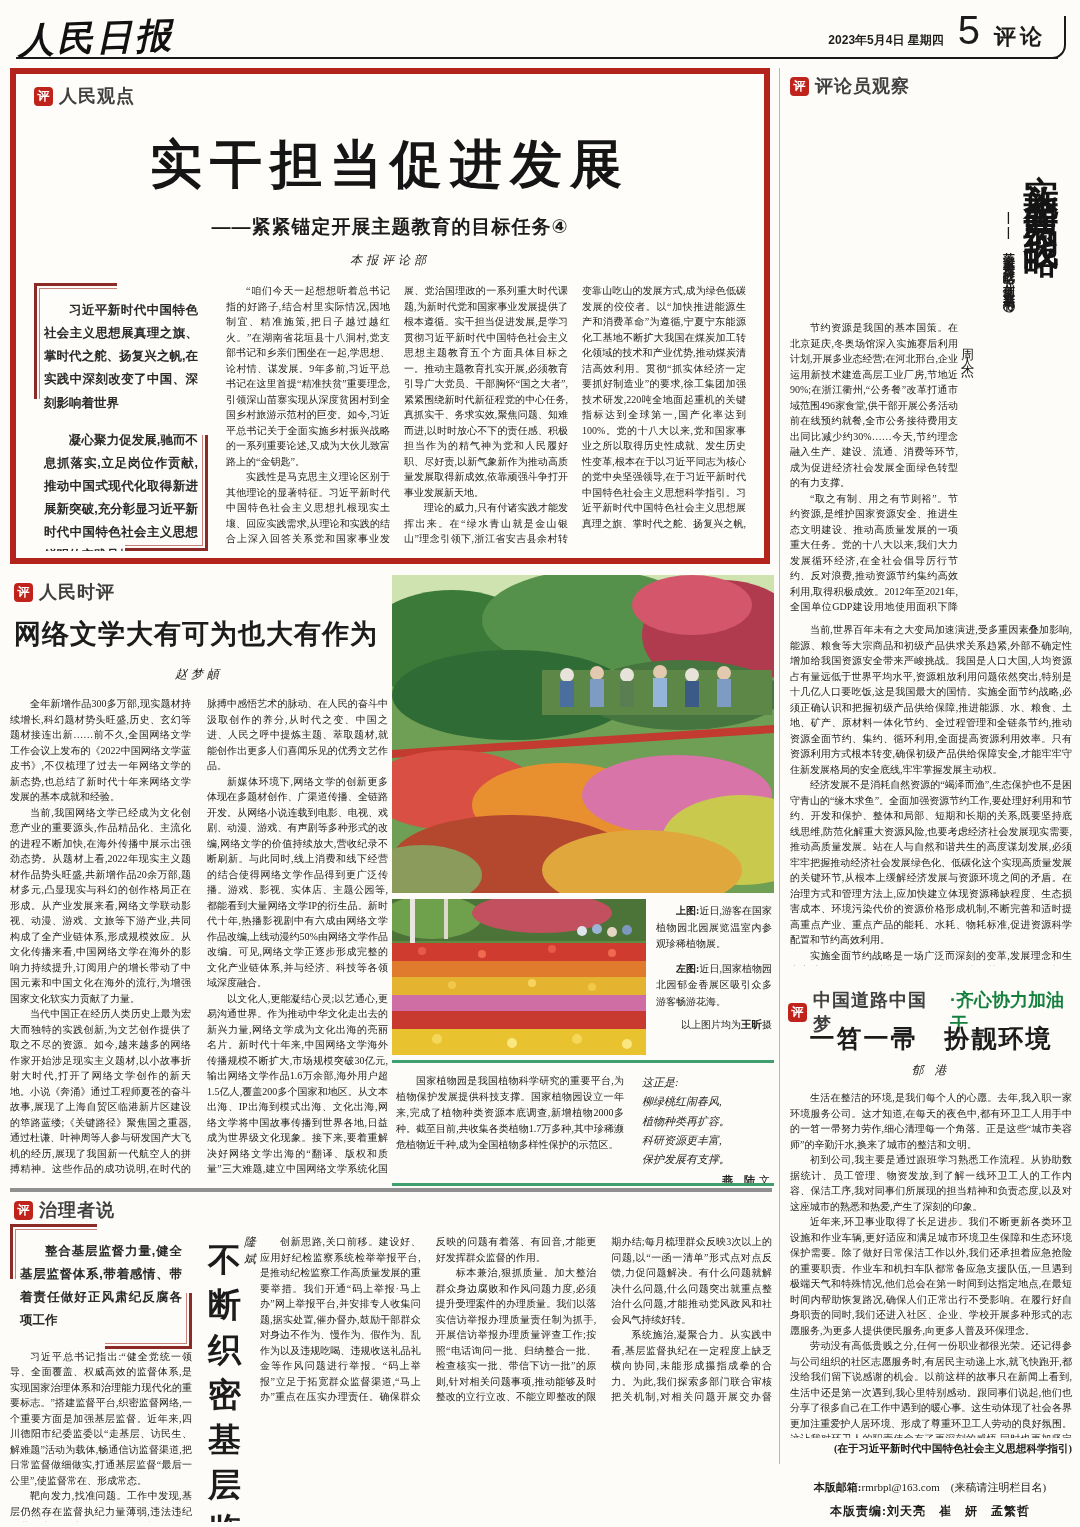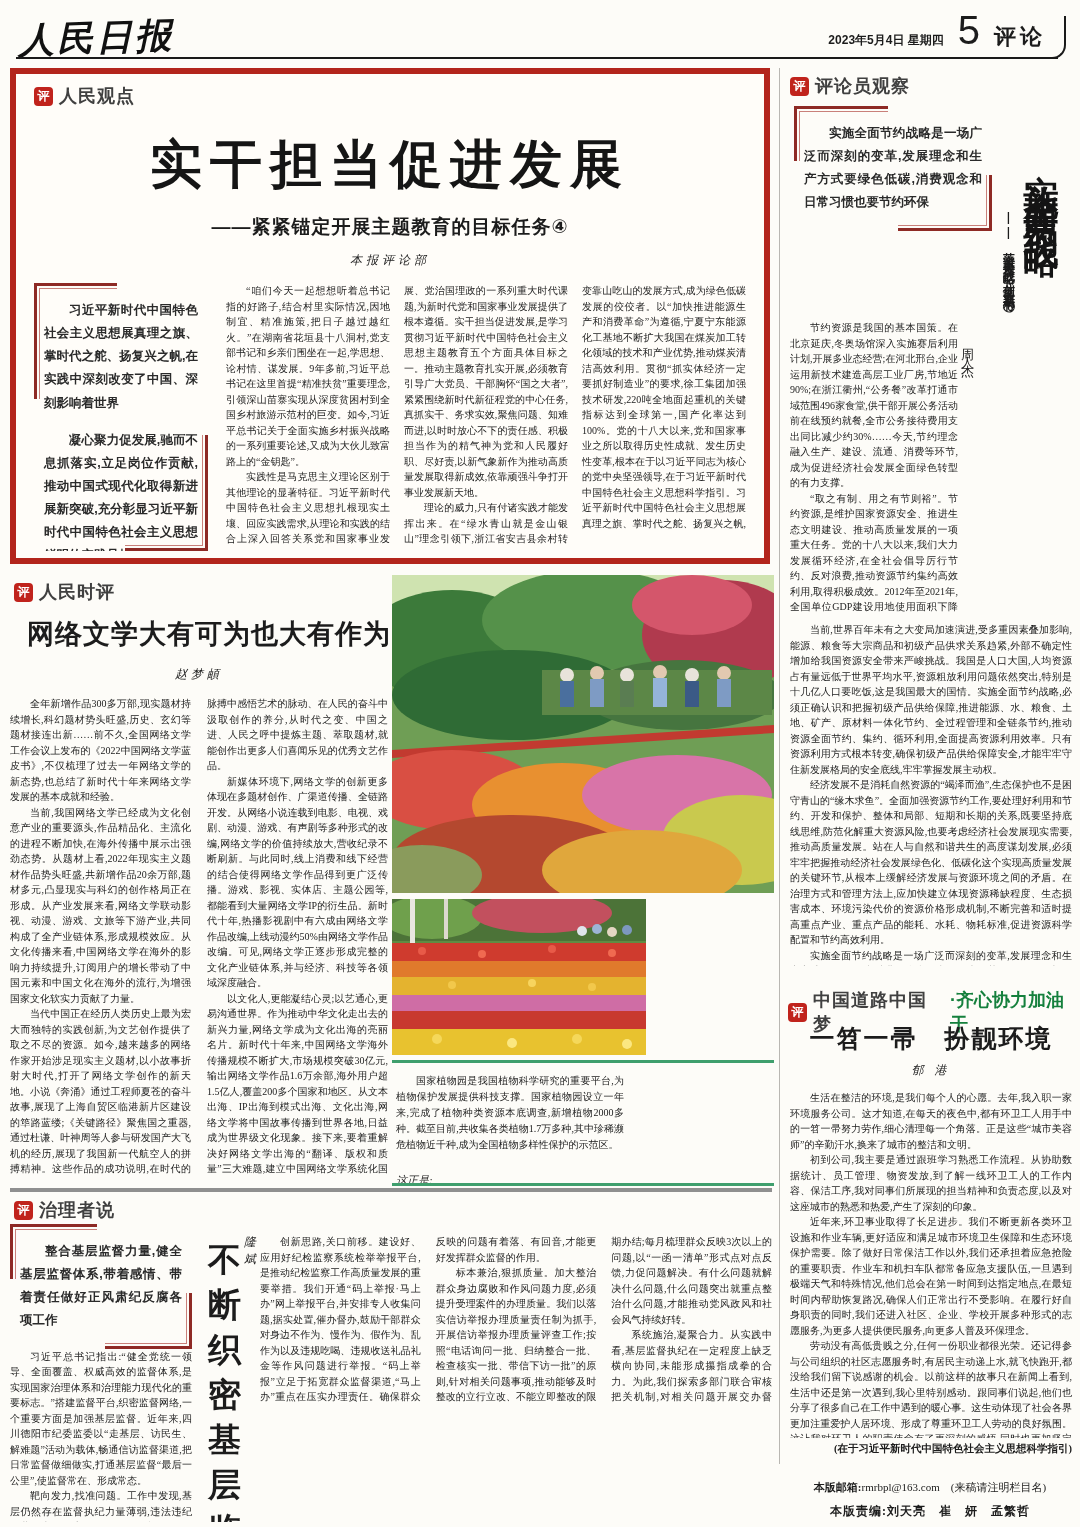--- a/index.html
+++ b/index.html
@@ -43,38 +43,38 @@
   .top-title { text-align:center; margin-top:22px; font-family:"Liberation Sans","DejaVu Sans",sans-serif;
     font-weight:900; font-size:52px; letter-spacing:8px; color:#151515; }
   .top-subtitle { text-align:center; margin-top:14px; font-family:"Liberation Sans","DejaVu Sans",sans-serif;
     font-weight:700; font-size:19px; letter-spacing:1px; }
   .top-byline { margin-top:12px; }
   .top-content { display:flex; gap:18px; margin-top:14px; height:268px; overflow:hidden; }
   .vp-quote { width:174px; flex:none; }
   .vp-body { flex:1; column-count:3; column-gap:14px; height:100%; overflow:hidden; }
   
   .review-tag { position:absolute; left:14px; top:580px; }
-  .review-title { position:absolute; left:20px; top:616px; width:378px; text-align:center;
+  .review-title { position:absolute; left:7px; top:616px; width:378px; text-align:center;
     font-family:Liberation Mono, monospace; font-weight:900; font-size:27px; letter-spacing:1px; }
   .review-author { position:absolute; left:10px; top:666px; width:378px; }
   .review-body { position:absolute; left:10px; top:696px; width:378px; height:486px;
     column-count:2; column-gap:16px; overflow:hidden; }
   
   .photo { position:absolute; overflow:hidden; background:#9db57f; }
   .photo svg { display:block; width:100%; height:100%; }
   .photo-top { left:392px; top:575px; width:382px; height:318px; }
   .photo-bottom { left:392px; top:899px; width:254px; height:156px; }
   .captions { position:absolute; left:656px; top:903px; width:116px; height:152px; }
   .captions p { font-size:10px; line-height:1.65; text-align:justify; text-indent:2em; margin-bottom:8px; }
   .cap-label { font-weight:bold; }
   .cap-credit { font-size:10px; text-align:right; }
   .cap-credit b { font-size:10.5px; }
   
   .green-box { position:absolute; left:392px; top:1060px; width:382px; height:126px;
-    border-top:3px solid #3f9f6d; border-bottom:3px solid #3f9f6d; padding:10px 4px; display:flex; gap:18px; overflow:hidden;flex-direction:column; }
+    border-top:3px solid #3f9f6d; border-bottom:3px solid #3f9f6d; padding:10px 4px; display:flex; gap:18px; overflow:hidden; }
   .green-note { width:228px; flex:none; }
   .green-note p { font-size:10px; line-height:1.6; text-align:justify; text-indent:2em; }
   .poem { flex:1; font-size:11px; line-height:1.75; font-style:italic; }
   .poem-author { text-align:right; margin-top:2px; font-style:normal; }
   .poem-author b { letter-spacing:4px; }
   
   .h-divider { position:absolute; left:10px; top:1188px; width:762px; height:4px; background:#8f8f8f; }
   .v-divider { position:absolute; left:779px; top:68px; width:1px; height:1396px; background:#b9b7b2; }
   
   .gov-tag { position:absolute; left:14px; top:1198px; }
@@ -216,20 +216,25 @@
         <circle cx="220" cy="54" r="4" fill="#f06a50"></circle>
       <circle cx="60" cy="86" r="4" fill="#f2c84b"></circle>
         <circle cx="140" cy="84" r="4" fill="#f7d45e"></circle>
       <circle cx="200" cy="88" r="4" fill="#f2c84b"></circle>
       <circle cx="45" cy="140" r="5" fill="#f5d85a"></circle>
         <circle cx="120" cy="144" r="5" fill="#fbe781"></circle>
       <circle cx="185" cy="140" r="5" fill="#f5d85a"></circle>
         <circle cx="235" cy="145" r="5" fill="#fbe781"></circle>
     </svg>
   </div>
+  <div class="captions">
+    <p><span class="cap-label">上图:</span><span>近日,游客在国家植物园北园展览温室内参观珍稀植物展。</span></p>
+    <p><span class="cap-label">左图:</span><span>近日,国家植物园北园郁金香展区吸引众多游客畅游花海。</span></p>
+    <div class="cap-credit"><span>以上图片均为</span><b>王昕</b><span>摄</span></div>
+  </div>
 
   <div class="green-box">
     <div class="green-note">
       <p>国家植物园是我国植物科学研究的重要平台,为植物保护发展提供科技支撑。国家植物园设立一年来,完成了植物种类资源本底调查,新增植物2000多种。截至目前,共收集各类植物1.7万多种,其中珍稀濒危植物近千种,成为全国植物多样性保护的示范区。</p>
     </div>
     <div class="poem">
       <div>这正是:</div>
       <div>柳绿桃红闹春风,</div>
       <div>植物种类再扩容。</div>
       <div>科研资源更丰富,</div>
@@ -264,23 +269,20 @@
         <p>系统施治,凝聚合力。从实践中看,基层监督执纪在一定程度上缺乏横向协同,未能形成攥指成拳的合力。为此,我们探索多部门联合审核把关机制,对相关问题开展交办督办。同时,按照“属地管理、三级联动”“一人一策、一年一包”原则,市、县两级纪委监委班子成员分别联系群众反映突出且长期未得到解决的问题,带队开展直抵基层的调研走访,力求化解矛盾纠纷。坚持以上率下、畅通机制,坚持同频共振、同向发力,有助于形成齐抓共管的良好局面,推动监督体系高效运转。</p>
 
       </div>
     </div>
   </div>
 
   <div class="tag-row obs-tag">
     <span class="tag-logo">评</span>
     <span class="tag-text">评论员观察</span>
   </div>
-  <div class="qbox obs-quote">
-    <p>实施全面节约战略是一场广泛而深刻的变革,发展理念和生产方式要绿色低碳,消费观念和日常习惯也要节约环保</p>
-  </div>
   <div class="obs-narrow body-text">
     <p>节约资源是我国的基本国策。在北京延庆,冬奥场馆深入实施赛后利用计划,开展多业态经营;在河北邢台,企业运用新技术建造高层工业厂房,节地近90%;在浙江衢州,“公务餐”改革打通市域范围496家食堂,供干部开展公务活动前在线预约就餐,全市公务接待费用支出同比减少约30%……今天,节约理念融入生产、建设、流通、消费等环节,成为促进经济社会发展全面绿色转型的有力支撑。</p>
     <p>“取之有制、用之有节则裕”。节约资源,是维护国家资源安全、推进生态文明建设、推动高质量发展的一项重大任务。党的十八大以来,我们大力发展循环经济,在全社会倡导厉行节约、反对浪费,推动资源节约集约高效利用,取得积极成效。2012年至2021年,全国单位GDP建设用地使用面积下降了40.85%,国土经济密度明显提高;全国单位GDP能耗下降了26.4%,单位GDP水耗下降了45%,主要资源产出率提高了约58%,能源资源利用效率大幅提升。党的二十大报告提出:“实施全面节约战略,推进各类资源节约集约利用,加快构建废弃物循环利用体系。”新征程上,我们必须深刻理解实施全面节约战略的重大意义,推进生态优先、节约集约、绿色低碳发展,努力形成全民崇尚节约的浓厚氛围。</p>
   </div>
   <div class="obs-author">周人杰</div>
   <div class="obs-vtitle-wrap">
     <div class="obs-vtitle">实施全面节约战略</div>
     <div class="obs-vsub">——落实重大发展战略,开创事业新局⑯</div>
   </div>
   <div class="obs-wide body-text">

